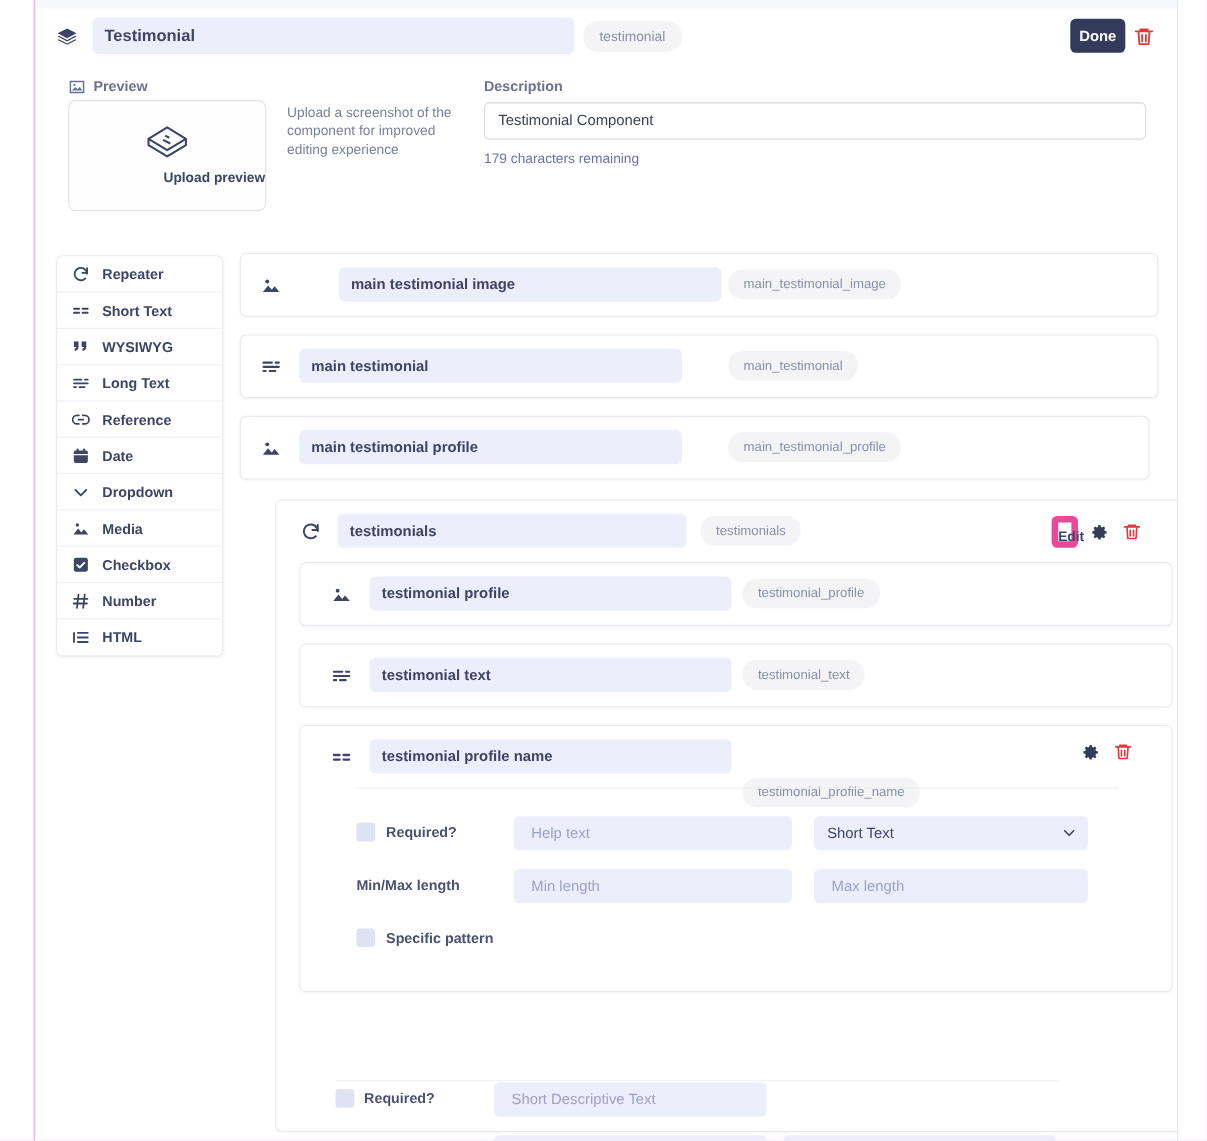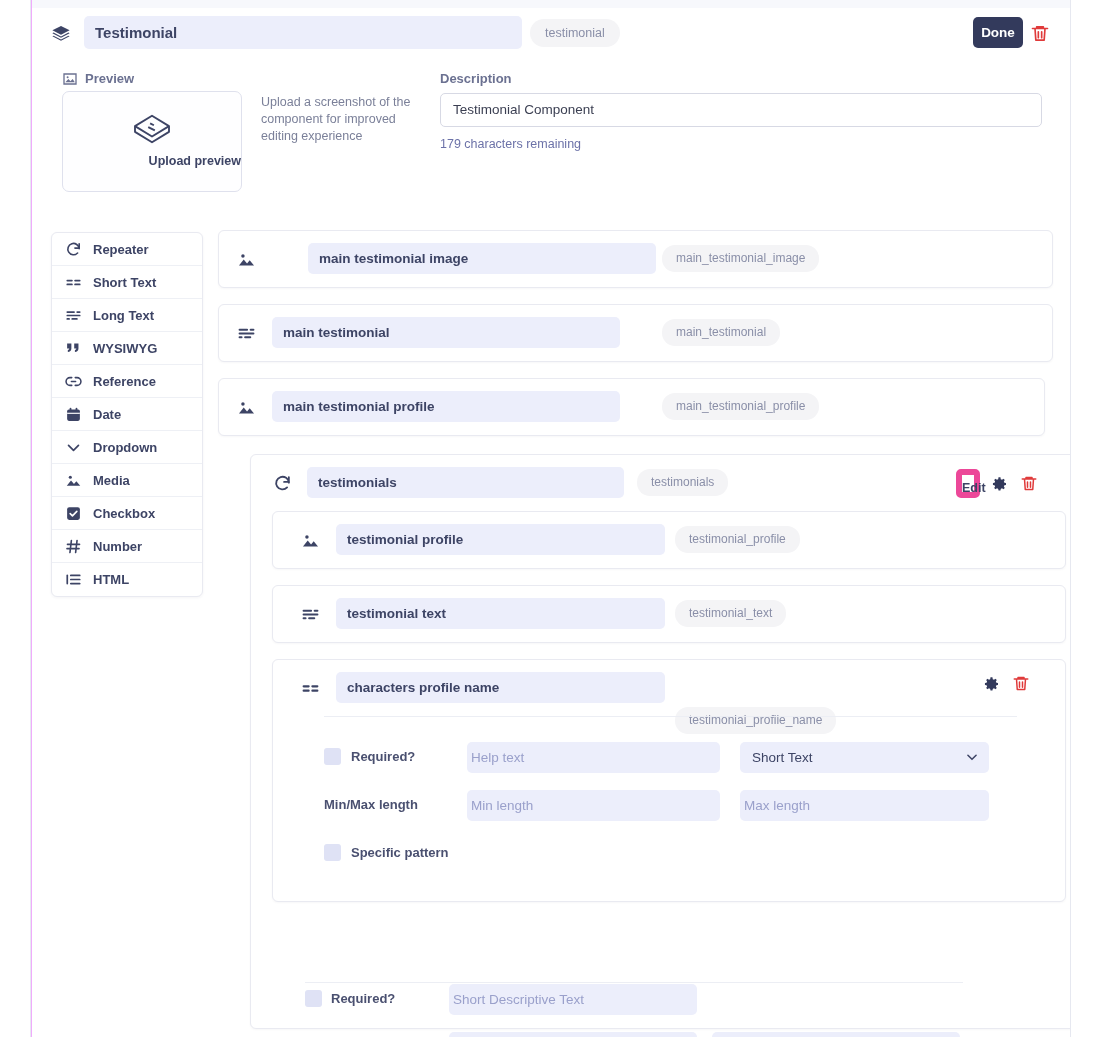--- a/index.html
+++ b/index.html
@@ -198,21 +198,21 @@
   }
   .set-label {
     position: absolute; font-size: 13px; font-weight: bold; color: #4a5070;
     white-space: nowrap;
   }
   .ghost-input {
     position: absolute; height: 31px;
     background: #eceefb; border: none; border-radius: 5px;
     font-family: "Liberation Sans", sans-serif;
     font-size: 13.5px; color: #9aa0cb;
-    padding: 0 4px; line-height: 31px;
+    padding: 0 16px; line-height: 31px;
   }
   .ghost-select {
     position: absolute; height: 31px;
     background: #eceefb; border: none; border-radius: 5px;
     font-family: "Liberation Sans", sans-serif;
     font-size: 13.5px; color: #3d4465; font-weight: normal;
     padding: 0 12px; line-height: 31px; cursor: pointer;
   }
   .sel-caret {
     position: absolute; width: 14px; height: 14px; color: #3d4465;
@@ -294,38 +294,38 @@
             <rect x="2" y="13.4" width="9" height="2.6" rx="1.3"></rect>
               <rect x="13" y="13.4" width="9" height="2.6" rx="1.3"></rect>
           </svg>
         </span>
         <span class="ft-label">Short Text</span>
       </div>
 
       <div class="ft-item">
         <span class="ft-icon">
           <svg viewBox="0 0 24 24" width="17" height="17" fill="currentColor">
+            <path d="M3 5h6v7c0 3-2 5-5 5v-3c1.3 0 2-.8 2-2H3V5z"></path>
+            <path d="M13 5h6v7c0 3-2 5-5 5v-3c1.3 0 2-.8 2-2h-3V5z"></path>
+          </svg>
+        </span>
+        <span class="ft-label">WYSIWYG</span>
+      </div>
+
+      <div class="ft-item">
+        <span class="ft-icon">
+          <svg viewBox="0 0 24 24" width="17" height="17" fill="currentColor">
             <rect x="2" y="6" width="12" height="2.4" rx="1.2"></rect>
               <rect x="16" y="6" width="6" height="2.4" rx="1.2"></rect>
             <rect x="2" y="10.8" width="20" height="2.4" rx="1.2"></rect>
             <rect x="2" y="15.6" width="5" height="2.4" rx="1.2"></rect>
               <rect x="9" y="15.6" width="9" height="2.4" rx="1.2"></rect>
           </svg>
         </span>
         <span class="ft-label">Long Text</span>
-      </div>
-
-      <div class="ft-item">
-        <span class="ft-icon">
-          <svg viewBox="0 0 24 24" width="17" height="17" fill="currentColor">
-            <path d="M3 5h6v7c0 3-2 5-5 5v-3c1.3 0 2-.8 2-2H3V5z"></path>
-            <path d="M13 5h6v7c0 3-2 5-5 5v-3c1.3 0 2-.8 2-2h-3V5z"></path>
-          </svg>
-        </span>
-        <span class="ft-label">WYSIWYG</span>
       </div>
 
       <div class="ft-item">
         <span class="ft-icon">
           <svg viewBox="0 0 24 24" width="17" height="17" fill="none" stroke="currentColor" stroke-width="2.2" stroke-linecap="round">
             <path d="M9.5 6.5H7a5.5 5.5 0 0 0 0 11h2.5"></path>
             <path d="M14.5 6.5H17a5.5 5.5 0 0 1 0 11h-2.5"></path>
             <path d="M9 12h6"></path>
           </svg>
         </span>
@@ -497,21 +497,21 @@
       <div class="frow" style="left:21px; top:204px; width:794px; height:243px;">
         <div class="frow-inner">
           <span class="frow-icon" style="left:28px;">
             <svg viewBox="0 0 24 24" width="19" height="19" fill="currentColor">
               <rect x="2" y="8" width="9" height="2.6" rx="1.3"></rect>
                 <rect x="13" y="8" width="9" height="2.6" rx="1.3"></rect>
               <rect x="2" y="13.4" width="9" height="2.6" rx="1.3"></rect>
                 <rect x="13" y="13.4" width="9" height="2.6" rx="1.3"></rect>
             </svg>
           </span>
-          <div class="frow-name" style="left:63px; width:329px;">characters profile name</div>
+          <div class="frow-name" style="left:63px; width:329px;">testimonial profile name</div>
           <div class="frow-slug" style="left:402px;margin-top:33px;">testimonial_profile_name</div>
           <div class="frow-actions" style="left:710px;">
             <span class="gear-ico">
               <svg viewBox="0 0 24 24" width="18" height="18" fill="currentColor">
                 <path d="M12 8.2a3.8 3.8 0 1 0 0 7.6 3.8 3.8 0 0 0 0-7.6zm0 5.9a2.1 2.1 0 1 1 0-4.2 2.1 2.1 0 0 1 0 4.2z"></path>
                 <path d="M20 13.3v-2.6l-2.2-.4a6.2 6.2 0 0 0-.7-1.7l1.3-1.8-1.9-1.9-1.8 1.3a6.2 6.2 0 0 0-1.7-.7L12.6 3h-2.6l-.4 2.5a6.2 6.2 0 0 0-1.7.7L6.1 4.9 4.2 6.8l1.3 1.8a6.2 6.2 0 0 0-.7 1.7L2.6 10.7v2.6l2.2.4c.16.6.4 1.17.7 1.7l-1.3 1.8 1.9 1.9 1.8-1.3c.53.3 1.1.54 1.7.7l.4 2.2h2.6l.4-2.2c.6-.16 1.17-.4 1.7-.7l1.8 1.3 1.9-1.9-1.3-1.8c.3-.53.54-1.1.7-1.7l2.2-.4z"></path>
               </svg>
             </span>
             <span class="trash-ico">
               <svg viewBox="0 0 24 24" width="18" height="19" fill="none" stroke="#e03a3a" stroke-width="2" stroke-linecap="round" stroke-linejoin="round">

